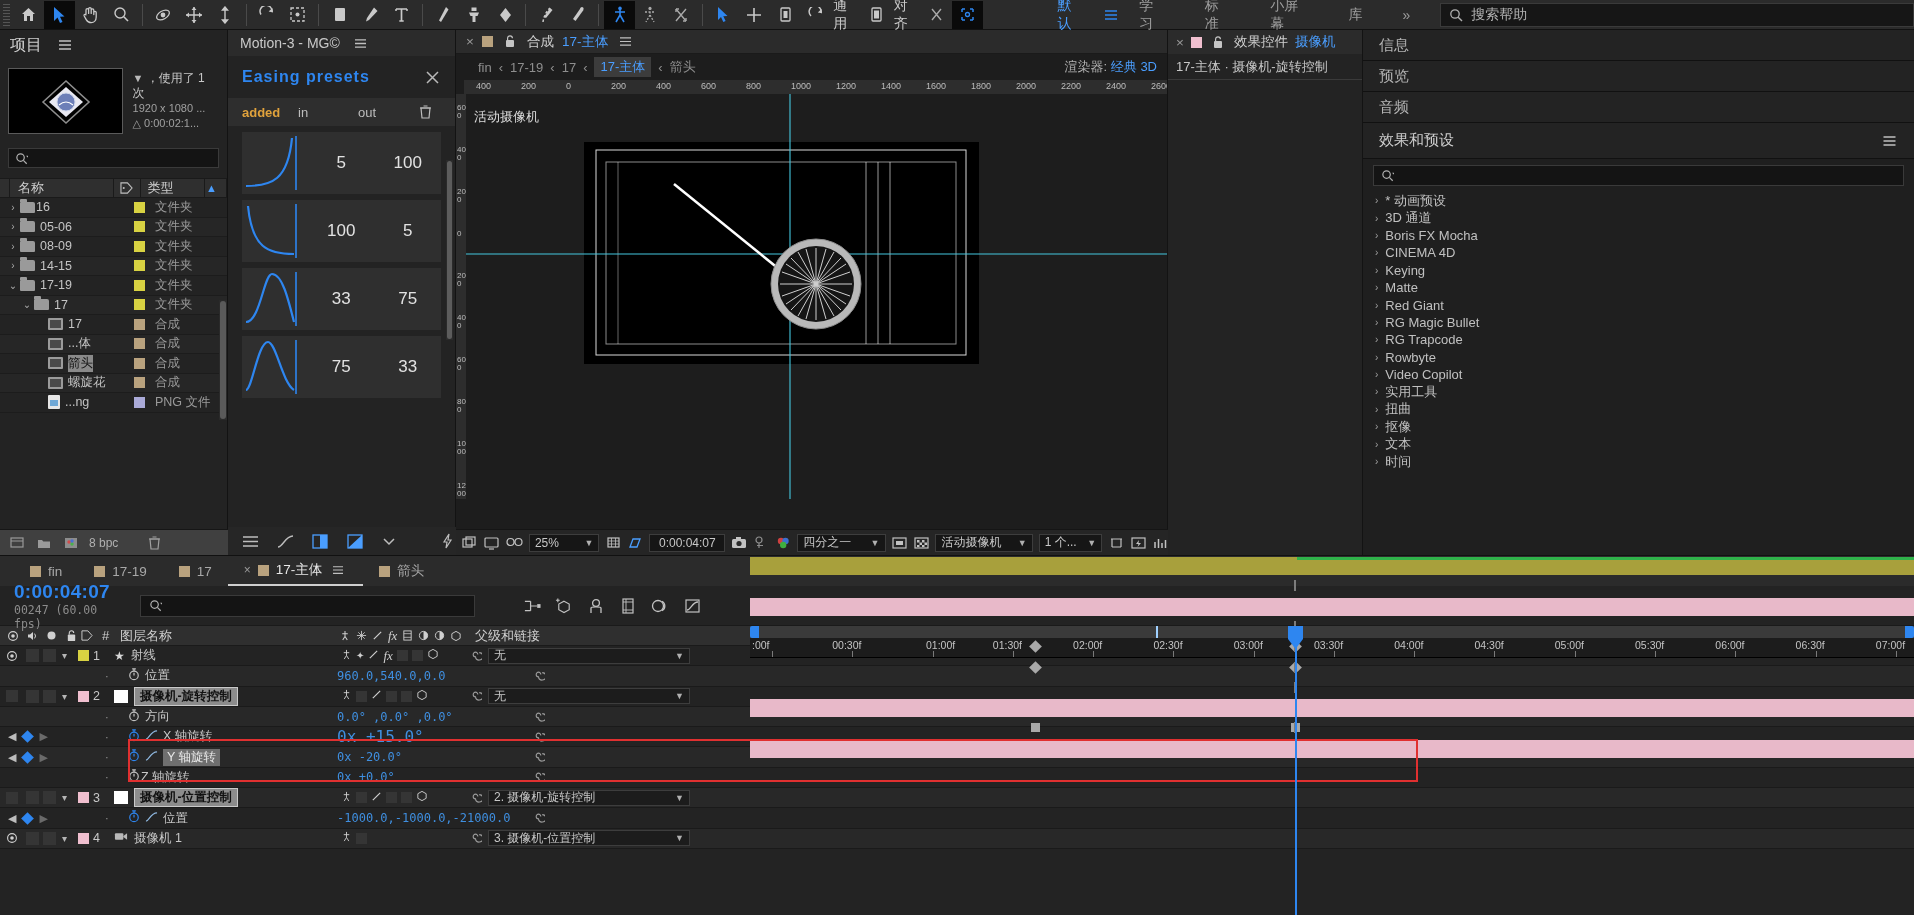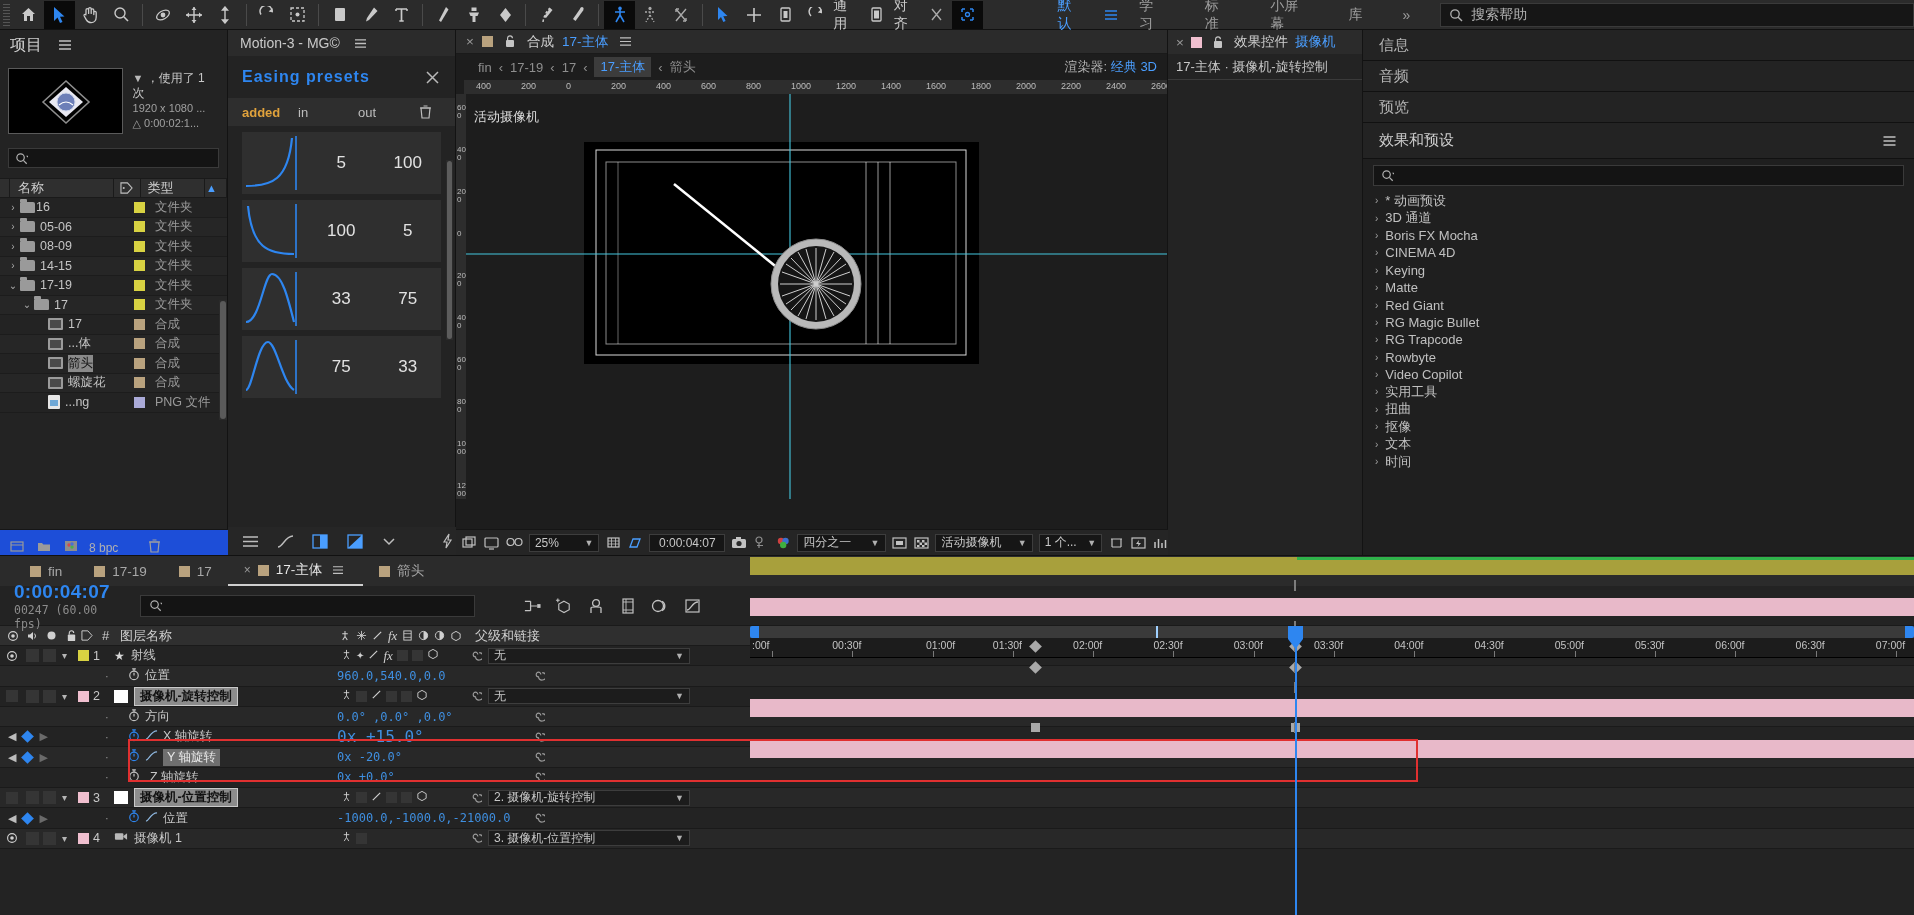--- a/index.html
+++ b/index.html
@@ -60,21 +60,21 @@
   .compicon:before{ content:""; position:absolute; left:2px; top:2px; width:11px; height:8px;
     background:#4a4a4a; }
   .pngicon{ width:12px; height:14px; background:#e6e6e6; border-radius:1px; position:relative; }
   .pngicon:after{ content:""; position:absolute; left:2px; top:5px; width:8px; height:6px;
     background:#6fa8d6; }
   .swatch{ width:11px; height:11px; display:inline-block; }
   .ptype{ color:#9a9a9a; }
   #pscroll{ position:absolute; right:0; top:270px; width:8px; height:120px; background:#2a2a2a; }
   #pscroll i{ display:block; width:6px; margin:1px; height:118px; background:#5a5a5a; border-radius:3px; }
   #projbottom{ position:absolute; left:0; bottom:0; width:228px; height:26px;
-    background:#1d4ed8; border-top:1px solid #161616; display:flex; align-items:flex-end;
+    background:#404040; border-top:1px solid #161616; display:flex; align-items:center;
     gap:9px; padding-left:8px; font-size:12px; color:#b0b0b0; }
 
   
   #motion{ left:228px; top:30px; width:228px; height:525px; background:#232323;
     border-right:1px solid #131313; }
   #motionTab{ height:26px; background:#2b2b2b; display:flex; align-items:center;
     gap:12px; padding-left:12px; font-size:14px; color:#c9c9c9; }
   #easehdr{ height:42px; display:flex; align-items:center; justify-content:space-between;
     padding:0 14px; }
   #easehdr .t{ color:#2e86f0; font-weight:bold; font-size:16px; letter-spacing:1px; }
@@ -897,22 +897,22 @@
         </svg>
     </span>
     <span>效果控件</span>
     <span class="blue">摄像机</span>
   </div>
   <div id="fxsub">17-主体 · 摄像机-旋转控制</div>
 </div>
 
 <div id="rdock" class="panel">
   <div class="rtab">信息</div>
+  <div class="rtab">预览</div>
   <div class="rtab">音频</div>
-  <div class="rtab">预览</div>
   <div id="fxpresetHdr">
     <span>效果和预设</span>
     <span class="ic">
       <svg width="15" height="12" viewBox="0 0 14 12">
           <path d="M1 2H13M1 6H13M1 10H13" stroke="#c0c0c0" stroke-width="1.4"></path>
         </svg>
     </span>
   </div>
   <div id="fxsearch">
     <svg width="13" height="13" viewBox="0 0 14 14">
@@ -1301,21 +1301,21 @@
         </span>
         <span class="cSw valblue mono" style="font-size:12px;padding-left:0;width:175px">0x -20.0°</span>
         <span style="width:20px"></span>
         <span><svg width="13" height="13" viewBox="0 0 14 14">
             <path d="M9.5 7a2.5 2.5 0 10-2.5 2.5A4 4 0 1011 5" stroke="#9a9a9a" stroke-width="1.2" fill="none"></path>
           </svg></span>
       </div>
       <div class="row">
         <span class="cA"></span>
         <span class="cIdx" style="justify-content:flex-end;padding-right:3px;color:#8a8a8a">·</span>
-        <span class="cName" style="gap:10px;padding-left:16px">
+        <span class="cName" style="gap:1px;padding-left:16px">
           <span><svg width="12" height="13" viewBox="0 0 13 14">
               <circle cx="6.5" cy="8" r="4.6" stroke="#c2c2c2" stroke-width="1.3" fill="none"></circle>
               <path d="M6.5 8 V5 M4.5 1 H8.5 M6.5 1 V3.4" stroke="#c2c2c2" stroke-width="1.3"></path>
             </svg></span>
           <span style="">Z 轴旋转</span>
         </span>
         <span class="cSw valblue mono" style="font-size:12px;padding-left:0;width:175px">0x +0.0°</span>
         <span style="width:20px"></span>
         <span><svg width="13" height="13" viewBox="0 0 14 14">
             <path d="M9.5 7a2.5 2.5 0 10-2.5 2.5A4 4 0 1011 5" stroke="#9a9a9a" stroke-width="1.2" fill="none"></path>

